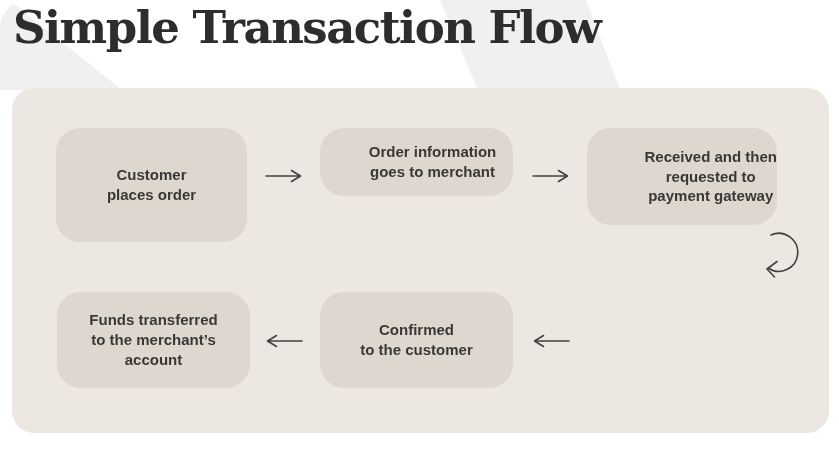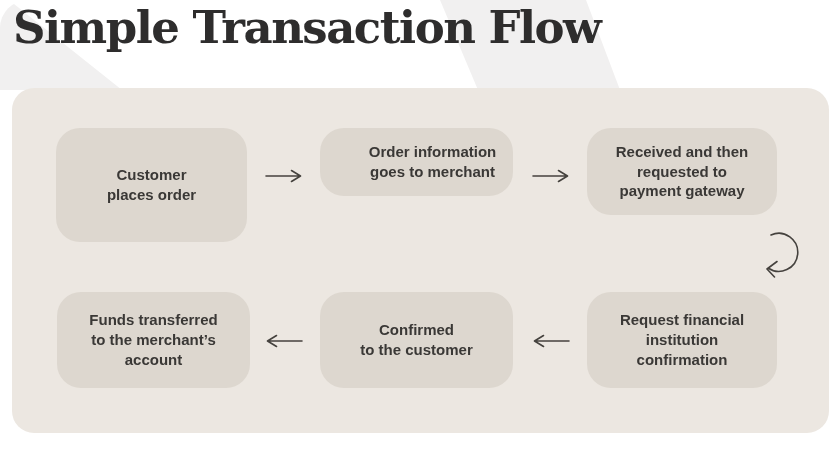--- a/index.html
+++ b/index.html
@@ -61,21 +61,21 @@
   }
   .node-label{
     font-size:15px;
     font-weight:700;
     line-height:1.32;
     color:var(--node-text);
     white-space:pre-line;
   }
   .n1{left:56px;top:128px;width:191px;height:114px;}
   .n2{left:320px;top:128px;width:193px;height:68px;padding-left:32px;}
-  .n3{left:587px;top:128px;width:190px;height:87px;}
+  .n3{left:587px;top:128px;width:190px;height:97px;justify-content:flex-end;}
   .n4{left:587px;top:292px;width:190px;height:96px;}
   .n5{left:320px;top:292px;width:193px;height:96px;}
   .n6{left:57px;top:292px;width:193px;height:96px;text-align:center;}
   
   .arrow{position:absolute;z-index:2;width:40px;height:16px;}
   .arrow svg,.curve svg{display:block;width:100%;height:100%;}
   .arrow path,.curve path{
     fill:none;stroke:var(--arrow);stroke-width:1.6;
     stroke-linecap:round;stroke-linejoin:round;
   }
@@ -124,25 +124,20 @@
 requested to
 payment gateway</span>
   </div>
 
   <div class="curve">
     <svg viewBox="0 0 52 50" aria-hidden="true">
         <path d="M17 4 A19 19 0 1 1 14 37 M23 30.5 L13 38 L20.5 46"></path>
       </svg>
   </div>
 
-  <div class="node n4">
-    <span class="node-label">Request financial
-institution
-confirmation</span>
-  </div>
 
   <div class="arrow a3">
     <svg viewBox="0 0 40 16" aria-hidden="true">
         <path d="M38 8 H4 M12.5 2.5 L3.5 8 L12.5 13.5"></path>
       </svg>
   </div>
 
   <div class="node n5">
     <span class="node-label">Confirmed
 to the customer</span>

